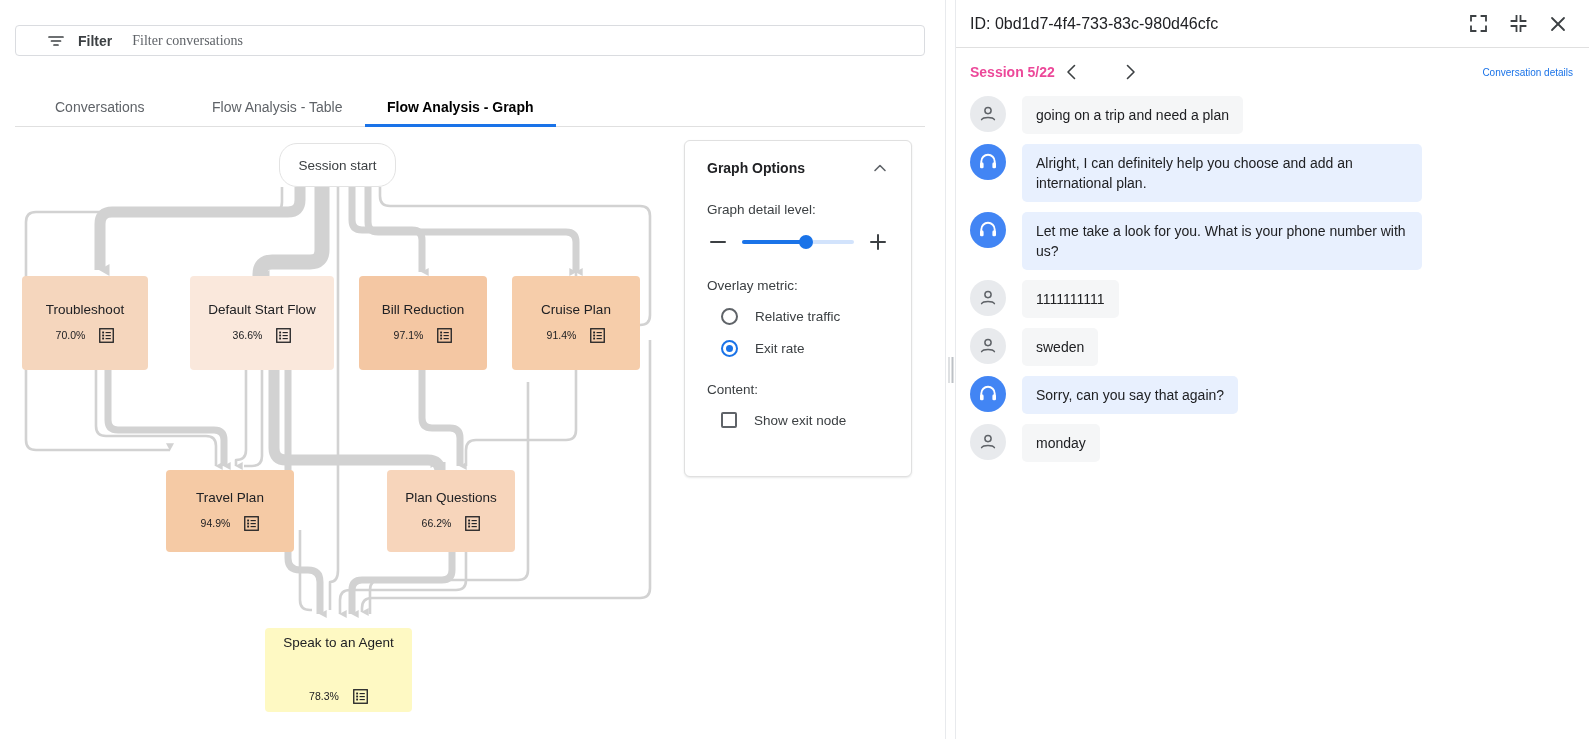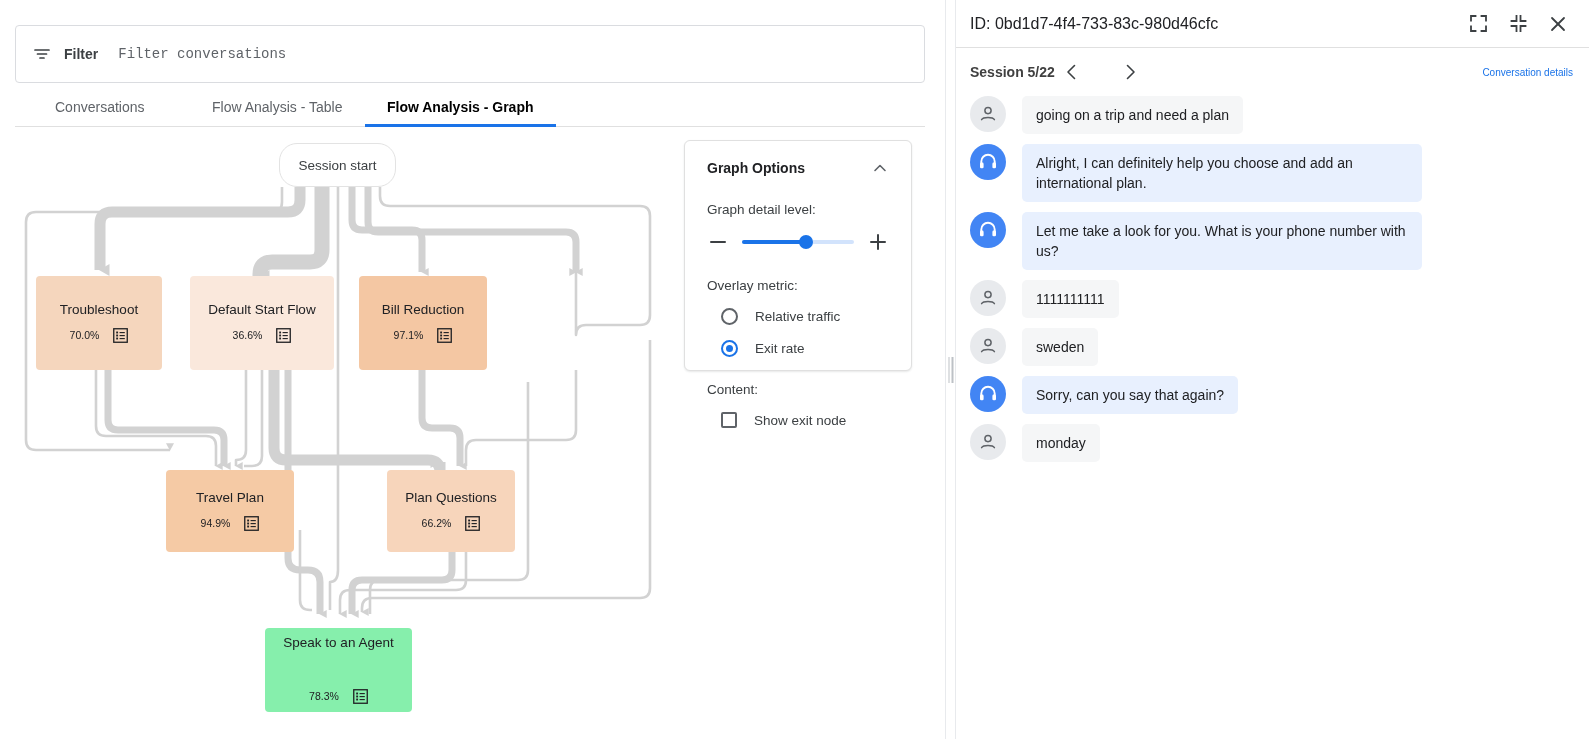--- a/index.html
+++ b/index.html
@@ -18,31 +18,31 @@
     position: relative;
     width: 945px; height: 739px;
     background: #fff;
     flex: 0 0 945px;
     overflow: hidden;
   }
 
   
   .filter-bar {
     position: absolute; left: 15px; top: 25px;
-    width: 910px; height: 58px;
+    width: 910px; height: 31px;
     border: 1px solid #dadce0; border-radius: 4px;
     background: #fff;
     display: flex; align-items: center;
-    padding: 0 16px;
+    padding: 0 30px;
   }
   .filter-icon { width: 20px; height: 20px; margin-right: 12px; flex: 0 0 20px; }
   .filter-label { font-size: 14px; font-weight: bold; color: #3c4043; margin-right: 18px; }
   .filter-input {
     border: none; outline: none; background: transparent;
-    font-family: Liberation Mono, monospace;
+    font-family: Liberation Serif, serif;
     font-size: 14px; color: #5f6368;
     flex: 1 1 auto; height: 100%;
   }
   .filter-input::placeholder { color: #5f6368; }
 
   
   .tabs {
     position: absolute; left: 15px; top: 88px;
     width: 910px; height: 39px;
     border-bottom: 1px solid #e0e0e0;
@@ -99,21 +99,21 @@
   .gnode-meta {
     display: flex; align-items: center; justify-content: center;
     margin-top: 11px;
   }
   .gnode-pct { font-size: 10.5px; color: #202124; }
   .gnode-listicon { margin-left: 14px; width: 15px; height: 15px; display:block; }
 
   
   .graph-options {
     position: absolute; left: 684px; top: 10px;
-    width: 228px; height: 231px;
+    width: 228px; height: 337px;
     background: #fff;
     border: 1px solid #e0e0e0;
     border-radius: 6px;
     box-shadow: 0 1px 2px rgba(60,64,67,.12);
     padding: 18px 22px 0 22px;
     z-index: 6;
   }
   .go-head { display: flex; align-items: center; justify-content: space-between; }
   .go-title { font-size: 14px; font-weight: bold; color: #202124; }
   .go-chevron { width: 18px; height: 18px; cursor: pointer; }
@@ -195,21 +195,21 @@
     width: 30px; height: 30px; flex: 0 0 30px;
     display: flex; align-items: center; justify-content: center;
     cursor: pointer; margin-left: 10px;
   }
   .rp-subbar {
     position: relative;
     height: 48px; width: 633px;
     display: flex; align-items: center;
     padding: 0 16px 0 14px;
   }
-  .rp-session { font-size: 14px; font-weight: bold; color: #404040; }
+  .rp-session { font-size: 14px; font-weight: bold; color: #ec4899; }
   .rp-nav {
     width: 34px; height: 34px;
     display: flex; align-items: center; justify-content: center;
     cursor: pointer;
   }
   .rp-spacer { flex: 1 1 auto; }
   .rp-details-link { font-size: 10px; color: #1a73e8; cursor: pointer; }
 
   
   .convo { position: absolute; left: 0; top: 96px; width: 633px; height: 643px; overflow: hidden; }
@@ -321,21 +321,21 @@
 
           <path d="M650,210 L650,458 Q650,468 640,468 L372,468 Q362,468 362,478 L362,482" stroke-width="2.6" marker-end="url(#ah)"></path>
           <path d="M528,252 L528,440 Q528,450 518,450 L380,450 Q370,450 370,460 L370,484" stroke-width="2.6"></path>
         </g>
       </svg>
 
       <div class="session-start">
         <span>Session start</span>
       </div>
 
-      <div class="gnode" id="n0" style="left: 36px; top: 146px; width: 126px; height: 94px; background: rgb(245, 214, 189);">
+      <div class="gnode" id="n0" style="left: 22px; top: 146px; width: 126px; height: 94px; background: rgb(245, 214, 189);">
         <span class="gnode-title">Troubleshoot</span>
         <span class="gnode-meta">
           <span class="gnode-pct">70.0%</span>
           <svg class="gnode-listicon" viewBox="0 0 16 16">
             <rect x="0.8" y="0.8" width="14.4" height="14.4" fill="none" stroke="#202124" stroke-width="1.4"></rect>
             <rect x="3.4" y="3.8" width="2" height="2" fill="#202124"></rect>
             <rect x="3.4" y="7" width="2" height="2" fill="#202124"></rect>
             <rect x="3.4" y="10.2" width="2" height="2" fill="#202124"></rect>
             <rect x="7" y="4.3" width="5.6" height="1.2" fill="#202124"></rect>
             <rect x="7" y="7.5" width="5.6" height="1.2" fill="#202124"></rect>
@@ -369,20 +369,35 @@
             <rect x="3.4" y="3.8" width="2" height="2" fill="#202124"></rect>
             <rect x="3.4" y="7" width="2" height="2" fill="#202124"></rect>
             <rect x="3.4" y="10.2" width="2" height="2" fill="#202124"></rect>
             <rect x="7" y="4.3" width="5.6" height="1.2" fill="#202124"></rect>
             <rect x="7" y="7.5" width="5.6" height="1.2" fill="#202124"></rect>
             <rect x="7" y="10.7" width="5.6" height="1.2" fill="#202124"></rect>
           </svg>
         </span>
       </div>
 
+      <div class="gnode" id="n3" style="left: 512px; top: 146px; width: 128px; height: 94px; background: rgb(246, 205, 170);">
+        <span class="gnode-title">Cruise Plan</span>
+        <span class="gnode-meta">
+          <span class="gnode-pct">91.4%</span>
+          <svg class="gnode-listicon" viewBox="0 0 16 16">
+            <rect x="0.8" y="0.8" width="14.4" height="14.4" fill="none" stroke="#202124" stroke-width="1.4"></rect>
+            <rect x="3.4" y="3.8" width="2" height="2" fill="#202124"></rect>
+            <rect x="3.4" y="7" width="2" height="2" fill="#202124"></rect>
+            <rect x="3.4" y="10.2" width="2" height="2" fill="#202124"></rect>
+            <rect x="7" y="4.3" width="5.6" height="1.2" fill="#202124"></rect>
+            <rect x="7" y="7.5" width="5.6" height="1.2" fill="#202124"></rect>
+            <rect x="7" y="10.7" width="5.6" height="1.2" fill="#202124"></rect>
+          </svg>
+        </span>
+      </div>
 
       <div class="gnode" id="n4" style="left: 166px; top: 340px; width: 128px; height: 82px; background: rgb(245, 202, 165);">
         <span class="gnode-title">Travel Plan</span>
         <span class="gnode-meta">
           <span class="gnode-pct">94.9%</span>
           <svg class="gnode-listicon" viewBox="0 0 16 16">
             <rect x="0.8" y="0.8" width="14.4" height="14.4" fill="none" stroke="#202124" stroke-width="1.4"></rect>
             <rect x="3.4" y="3.8" width="2" height="2" fill="#202124"></rect>
             <rect x="3.4" y="7" width="2" height="2" fill="#202124"></rect>
             <rect x="3.4" y="10.2" width="2" height="2" fill="#202124"></rect>
@@ -402,21 +417,21 @@
             <rect x="3.4" y="3.8" width="2" height="2" fill="#202124"></rect>
             <rect x="3.4" y="7" width="2" height="2" fill="#202124"></rect>
             <rect x="3.4" y="10.2" width="2" height="2" fill="#202124"></rect>
             <rect x="7" y="4.3" width="5.6" height="1.2" fill="#202124"></rect>
             <rect x="7" y="7.5" width="5.6" height="1.2" fill="#202124"></rect>
             <rect x="7" y="10.7" width="5.6" height="1.2" fill="#202124"></rect>
           </svg>
         </span>
       </div>
 
-      <div class="gnode" id="n6" style="left: 265px; top: 498px; width: 147px; height: 84px; background: #86efac; gap: 28px;">
+      <div class="gnode" id="n6" style="left: 265px; top: 498px; width: 147px; height: 84px; background: #fef9c3; gap: 28px;">
         <span class="gnode-title">Speak to an Agent</span>
         <span class="gnode-meta">
           <span class="gnode-pct">78.3%</span>
           <svg class="gnode-listicon" viewBox="0 0 16 16">
             <rect x="0.8" y="0.8" width="14.4" height="14.4" fill="none" stroke="#202124" stroke-width="1.4"></rect>
             <rect x="3.4" y="3.8" width="2" height="2" fill="#202124"></rect>
             <rect x="3.4" y="7" width="2" height="2" fill="#202124"></rect>
             <rect x="3.4" y="10.2" width="2" height="2" fill="#202124"></rect>
             <rect x="7" y="4.3" width="5.6" height="1.2" fill="#202124"></rect>
             <rect x="7" y="7.5" width="5.6" height="1.2" fill="#202124"></rect>

